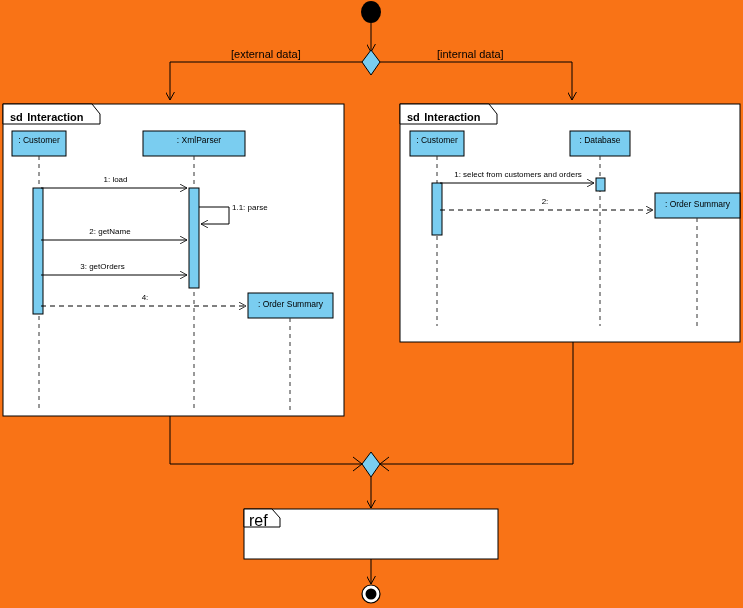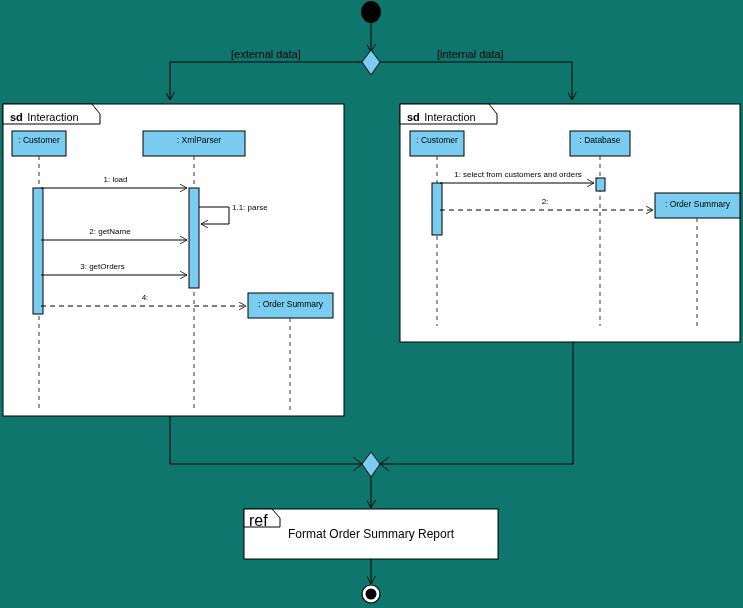--- a/index.html
+++ b/index.html
@@ -7,21 +7,21 @@
     padding: 0;
     background: #ffffff;
   }
   body {
     font-family: "Liberation Sans", sans-serif;
   }
   #canvas {
     position: relative;
     width: 743px;
     height: 608px;
-    background: #0f766e;
+    background: #f97316;
     overflow: hidden;
   }
   svg.layer {
     position: absolute;
     left: 0;
     top: 0;
     width: 743px;
     height: 608px;
   }
   .lbl {
@@ -37,21 +37,21 @@
   .guard {
     font-size: 11px;
   }
   .frame-kw {
     font-size: 11px;
     font-weight: bold;
     margin-top: 40px;
   }
   .frame-nm {
     font-size: 11px;
-    font-weight: normal;
+    font-weight: bold;
   }
   .obj-nm {
     font-size: 8.5px;
   }
   .msg-nm {
     font-size: 8px;
   }
   .ref-title {
     font-size: 12px;
   }
@@ -196,15 +196,14 @@
   </div>
 
   <div class="lbl obj-nm lbl-center" style="left:410px; top:136px; width:54px;">: Customer</div>
   <div class="lbl obj-nm lbl-center" style="left:570px; top:136px; width:60px;">: Database</div>
   <div class="lbl obj-nm lbl-center" style="left:655px; top:200px; width:85px;">: Order Summary</div>
 
   <div class="lbl msg-nm lbl-center" style="left:442px; top:171px; width:152px;">1: select from customers and orders</div>
   <div class="lbl msg-nm lbl-center" style="left:500px; top:198px; width:90px;">2:</div>
 
   <div class="lbl ref-kw" style="left:249px; top:513px;">ref</div>
-  <div class="lbl ref-title lbl-center" style="left:244px; top:528px; width:254px;">Format Order Summary Report</div>
 
 </div>
 
 </body></html>

